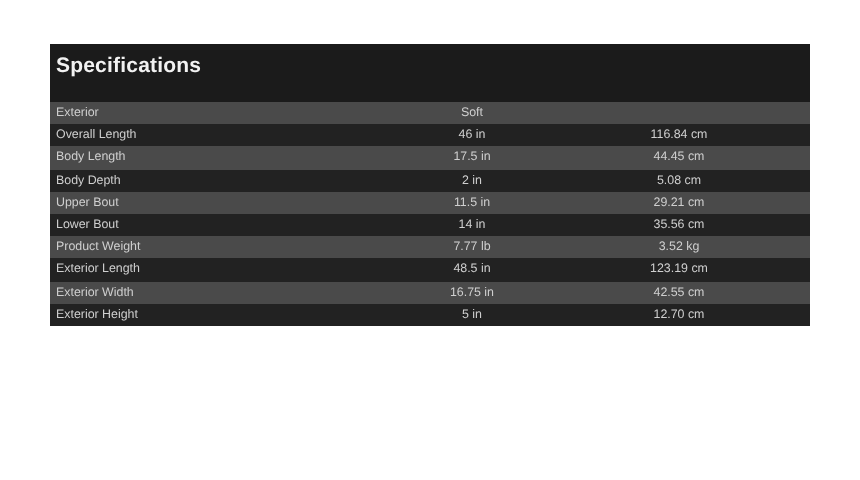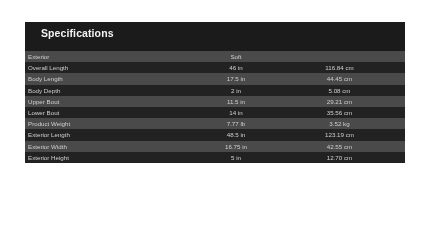--- a/index.html
+++ b/index.html
@@ -32,21 +32,21 @@
     height: 100%;
     background: #5a5a5a;
   }
   #spec-header {
     height: 29px;
     background: #1b1b1b;
     position: relative;
   }
   #spec-title {
     position: absolute;
-    left: 16px;
+    left: 3px;
     top: 5px;
     font-size: 10.5px;
     font-weight: bold;
     color: #f2f2f2;
     letter-spacing: 0.1px;
     white-space: nowrap;
   }
   #spec-rows {
     position: relative;
   }

